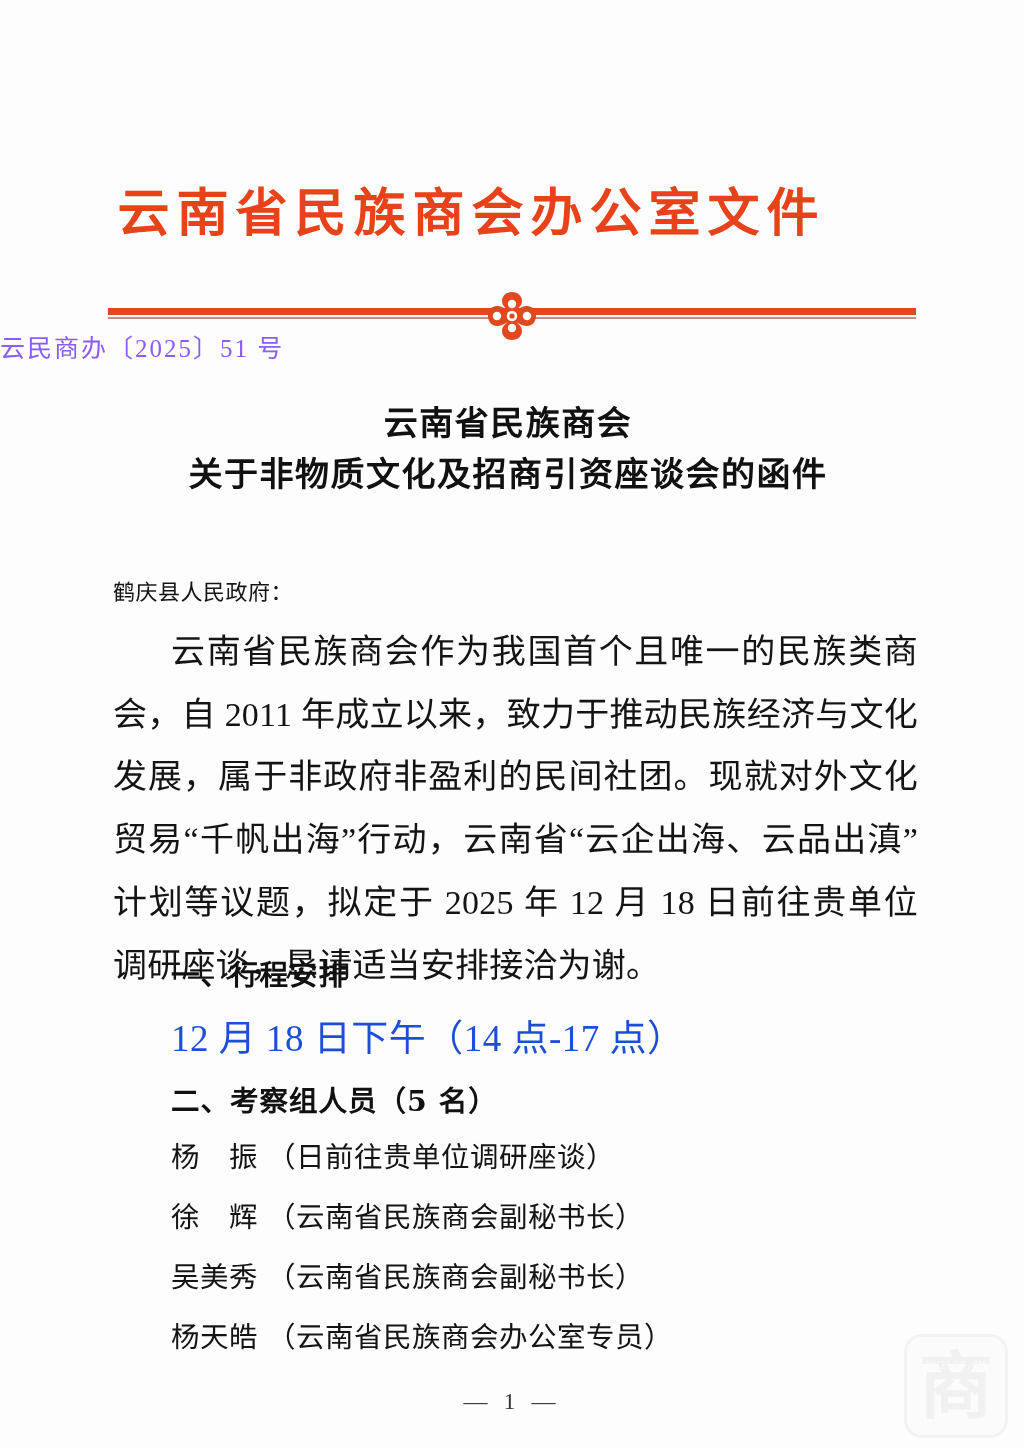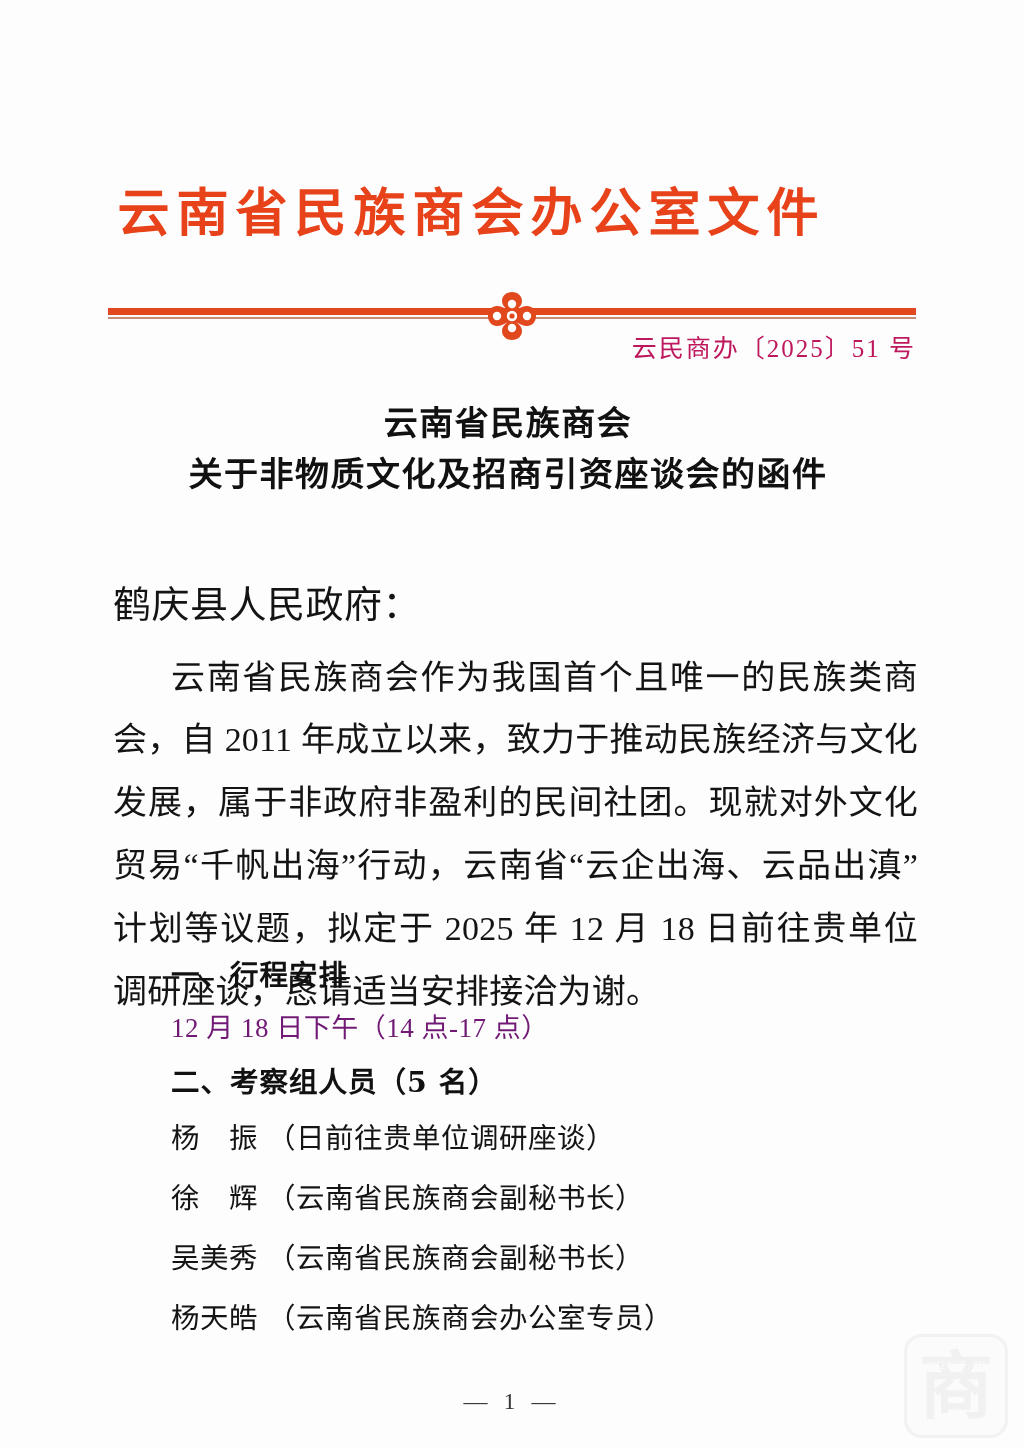--- a/index.html
+++ b/index.html
@@ -79,24 +79,24 @@
     width: 62px;
     height: 52px;
   }
 
   
   .doc-number {
     position: absolute;
     top: 328px;
     left: 0;
     width: 916px;
-    text-align: right;
+    text-align: left;
     font-size: 25px;
     letter-spacing: 2px;
-    color: #be185d;
+    color: #8b5cf6;
   }
 
   
   .title-block {
     position: absolute;
     top: 398px;
     left: 0;
     width: 1016px;
     text-align: center;
   }
@@ -113,21 +113,21 @@
 
   
   .body-area {
     position: absolute;
     top: 575px;
     left: 113px;
     width: 805px;
   }
 
   .recipient {
-    font-size: 38px;
+    font-size: 22px;
     line-height: 1.62;
     letter-spacing: 0.5px;
     color: #141414;
     margin-bottom: 10px;
   }
 
   .body-paragraph {
     font-size: 34px;
     line-height: 1.85;
     letter-spacing: 0.2px;
@@ -150,24 +150,24 @@
     font-family: "DejaVu Serif", "Liberation Serif", serif;
     font-weight: 700;
     font-size: 28.5px;
     line-height: 1.92;
     letter-spacing: 1px;
     color: #111111;
     padding-left: 58px;
   }
 
   .section-line {
-    font-size: 27px;
+    font-size: 37px;
     line-height: 1.92;
     letter-spacing: 0.5px;
-    color: #701a75;
+    color: #1d4ed8;
     padding-left: 58px;
   }
 
   .member-list {
     margin: 0;
     padding: 0;
     list-style: none;
   }
 
   .member-item {

